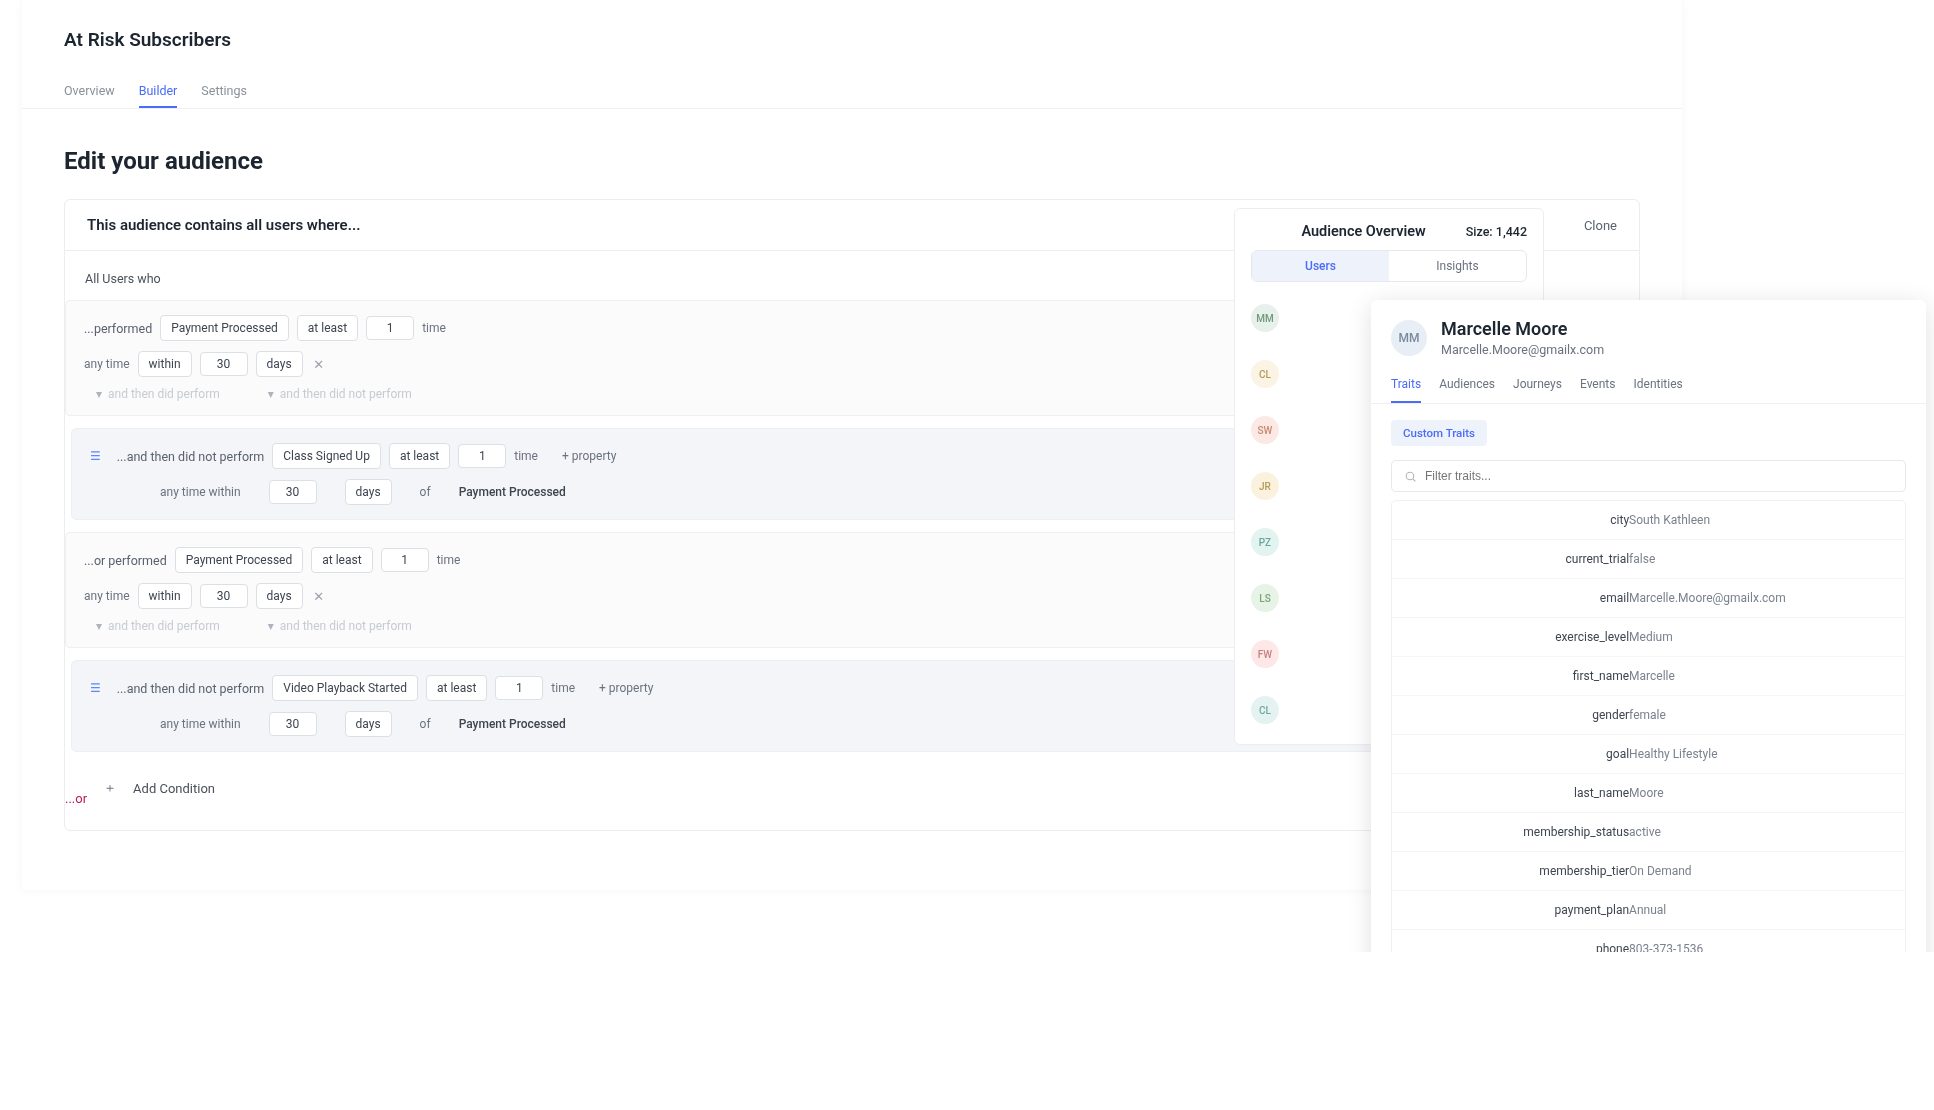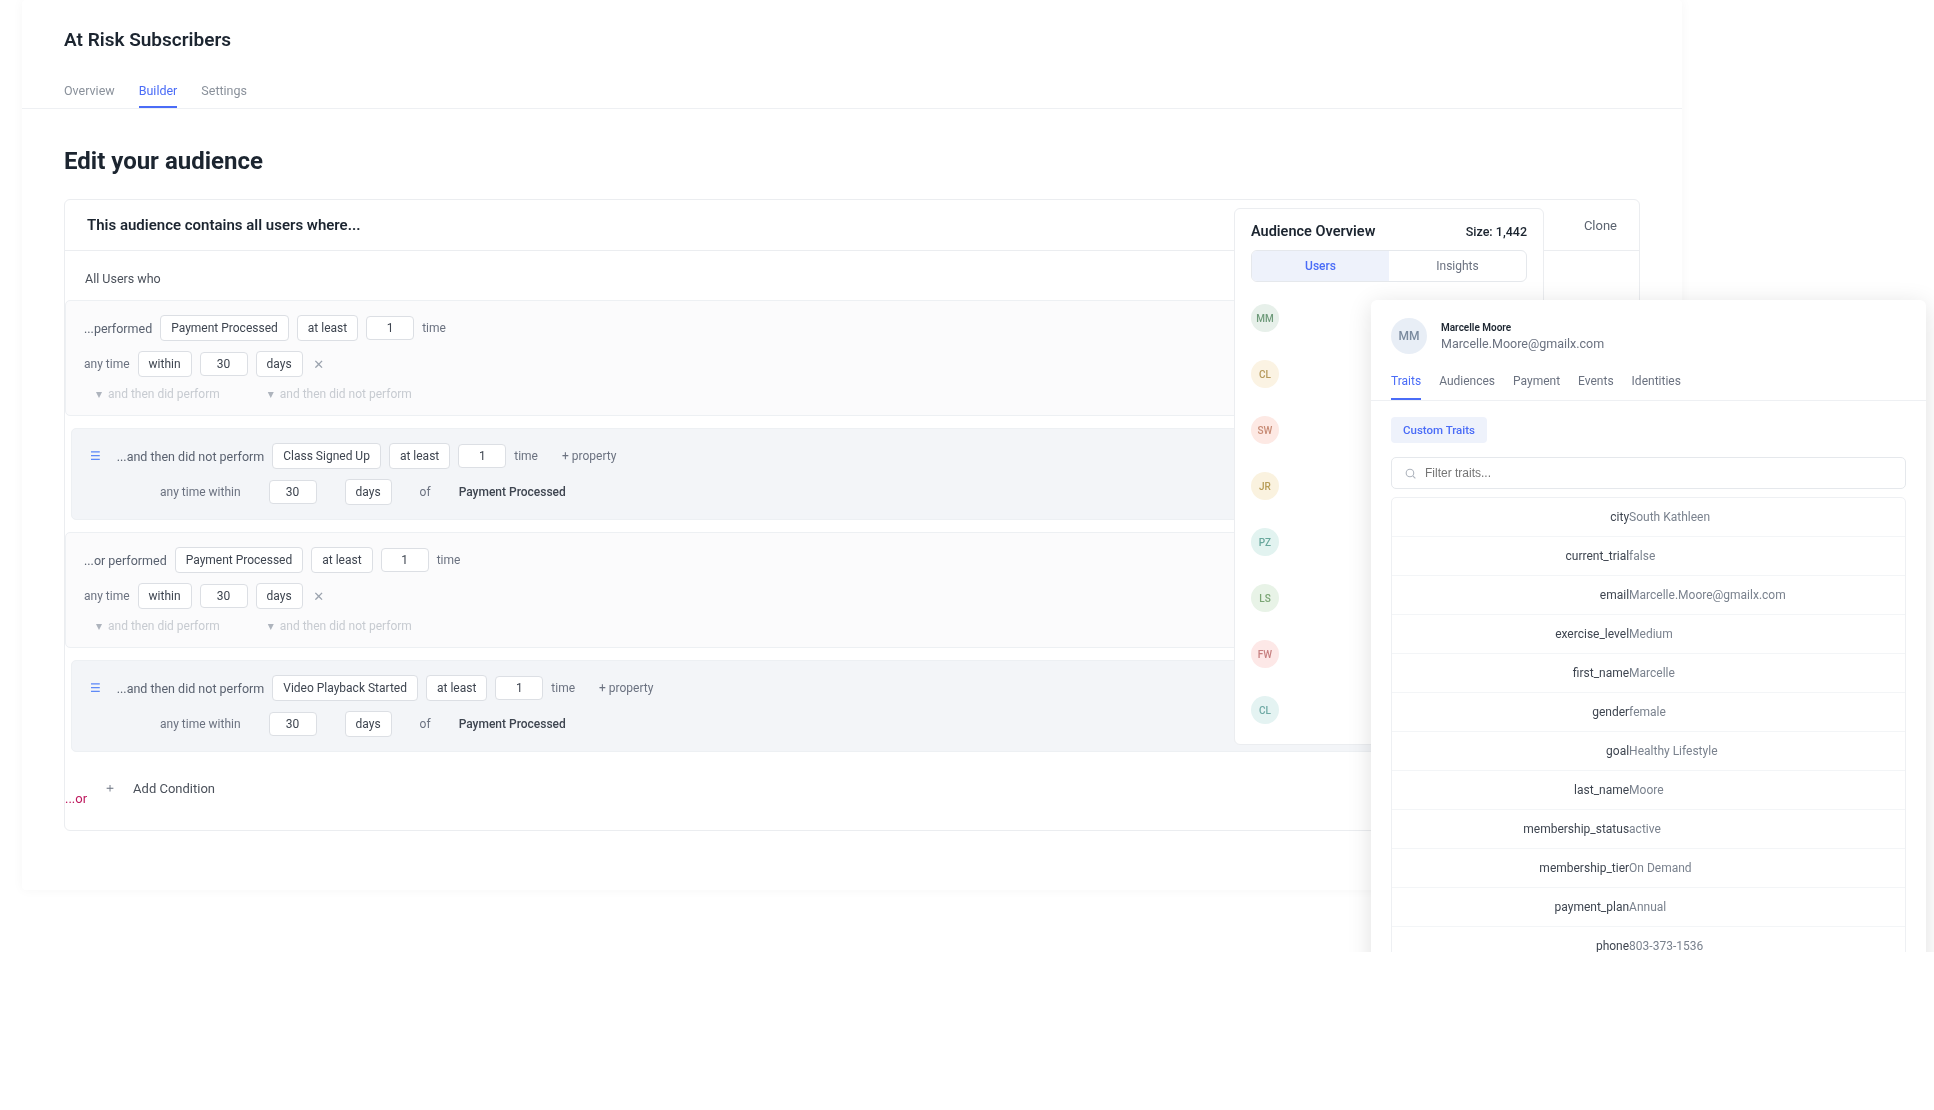--- a/index.html
+++ b/index.html
@@ -212,26 +212,27 @@
     top: 208px;
     width: 310px;
     background: #fff;
     border: 1px solid #ebedf0;
     border-radius: 6px;
     padding: 14px 16px;
     z-index: 5;
   }
   .overview-head {
     display: flex;
-    justify-content: space-between;
+    justify-content: flex-end;
     align-items: center;
     font-size: 14.5px;
     font-weight: 600;
     color: #1c2530;
     margin-bottom: 10px;
+    gap: 40px;
   }
   .overview-size {
     font-size: 12.5px;
     font-weight: 500;
     color: #1c2530;
   }
   .overview-tabs {
     display: flex;
     border: 1px solid #e5e8ec;
     border-radius: 6px;
@@ -292,21 +293,21 @@
     height: 36px;
     border-radius: 50%;
     background: #e8eef6;
     display: flex;
     align-items: center;
     justify-content: center;
     font-size: 12px;
     color: #7a8a9e;
     font-weight: 500;
   }
-  .profile-name { font-size: 10px; font-weight: 600; color: #1c2530; }
+  .profile-name { font-size: 18px; font-weight: 600; color: #1c2530; }
   .profile-email { font-size: 12.5px; color: #6b7280; margin-top: 3px; }
   .profile-tabs {
     display: flex;
     gap: 18px;
     padding: 6px 20px 0;
     border-bottom: 1px solid #eef0f3;
     font-size: 12px;
   }
   .profile-tab {
     padding-bottom: 10px;
@@ -527,21 +528,21 @@
     <div class="profile-head">
       <div class="profile-avatar">MM</div>
       <div>
         <div class="profile-name">Marcelle Moore</div>
         <div class="profile-email">Marcelle.Moore@gmailx.com</div>
       </div>
     </div>
     <div class="profile-tabs">
       <div class="profile-tab active">Traits</div>
       <div class="profile-tab">Audiences</div>
-      <div class="profile-tab">Payment</div>
+      <div class="profile-tab">Journeys</div>
       <div class="profile-tab">Events</div>
       <div class="profile-tab">Identities</div>
     </div>
     <div class="traits-section">
       <div class="pill">Custom Traits</div>
       <div class="search-row">
         <span class="search-icon">
           <svg width="13" height="13" viewBox="0 0 24 24" fill="none" stroke="currentColor" stroke-width="2">
               <circle cx="11" cy="11" r="7"></circle>
               <line x1="21" y1="21" x2="16.65" y2="16.65"></line>

